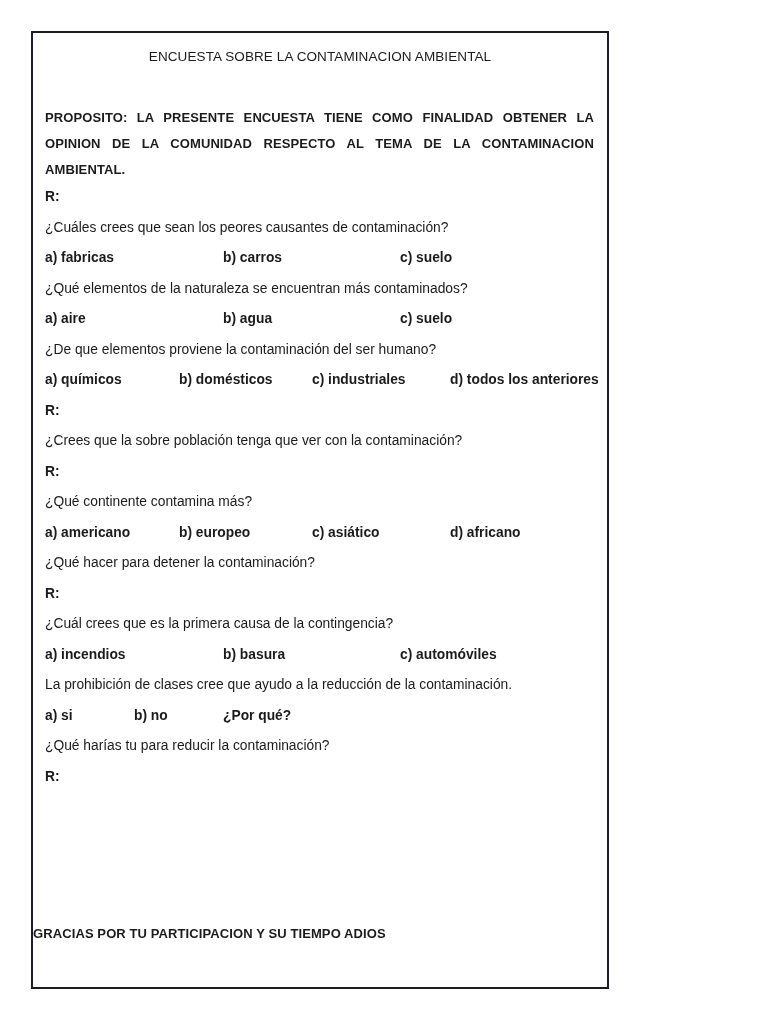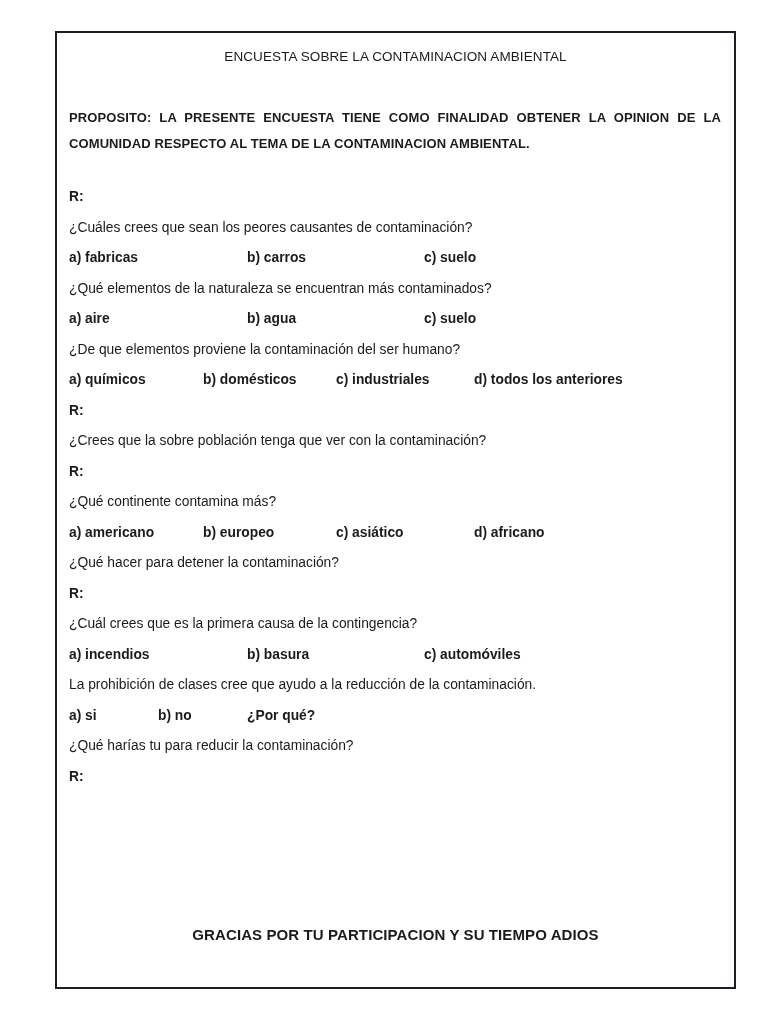--- a/index.html
+++ b/index.html
@@ -4,24 +4,23 @@
 <style>
   html,body{margin:0;padding:0;}
   body{
     width:768px;height:1024px;position:relative;overflow:hidden;
     background:var(--paper,#ffffff);
     font-family:"Liberation Sans",sans-serif;
     color:var(--ink,#1b1b1b);
     -webkit-font-smoothing:antialiased;
   }
   .page{
-    position:absolute;left:31px;top:31px;width:681px;height:958px;
+    position:absolute;left:31px;top:31px;width:578px;height:958px;
     border:2px solid var(--border,#1c1c24);background:var(--paper,#ffffff);
     box-sizing:border-box;
-    margin-left:24px;
   }
   .title{
     position:absolute;top:16px;left:0;right:0;
     text-align:center;font-size:13.5px;font-weight:400;letter-spacing:0.1px;
   }
   .purpose{
     position:absolute;top:72px;left:12px;right:13px;
     font-weight:700;font-size:13px;line-height:26px;
     text-align:justify;letter-spacing:0.1px;
   }
@@ -30,21 +29,21 @@
   .row.bold{font-weight:700;}
   .opt{position:absolute;top:0;}
   
   .c3-0{left:0;} .c3-1{left:178px;} .c3-2{left:355px;}
   
   .c4-0{left:0;} .c4-1{left:134px;} .c4-2{left:267px;} .c4-3{left:405px;text-align:center;}
   
   .n-0{left:0;} .n-1{left:89px;} .n-2{left:178px;}
   .footer{
     position:absolute;top:893px;left:0;right:0;
-    text-align:center;font-weight:700;font-size:15px;letter-spacing:0.1px;
+    font-weight:700;font-size:13px;letter-spacing:0.1px;
   }
 </style>
 </head>
 <body style="--ink: #1b1b1b; --border: #1c1c24; --paper: #ffffff;">
 
 <div class="page">
 
   <div class="title">ENCUESTA SOBRE LA CONTAMINACION AMBIENTAL</div>
 
   <div class="purpose">PROPOSITO: LA PRESENTE ENCUESTA TIENE COMO FINALIDAD OBTENER LA OPINION DE LA COMUNIDAD RESPECTO AL TEMA DE LA CONTAMINACION AMBIENTAL.</div>

